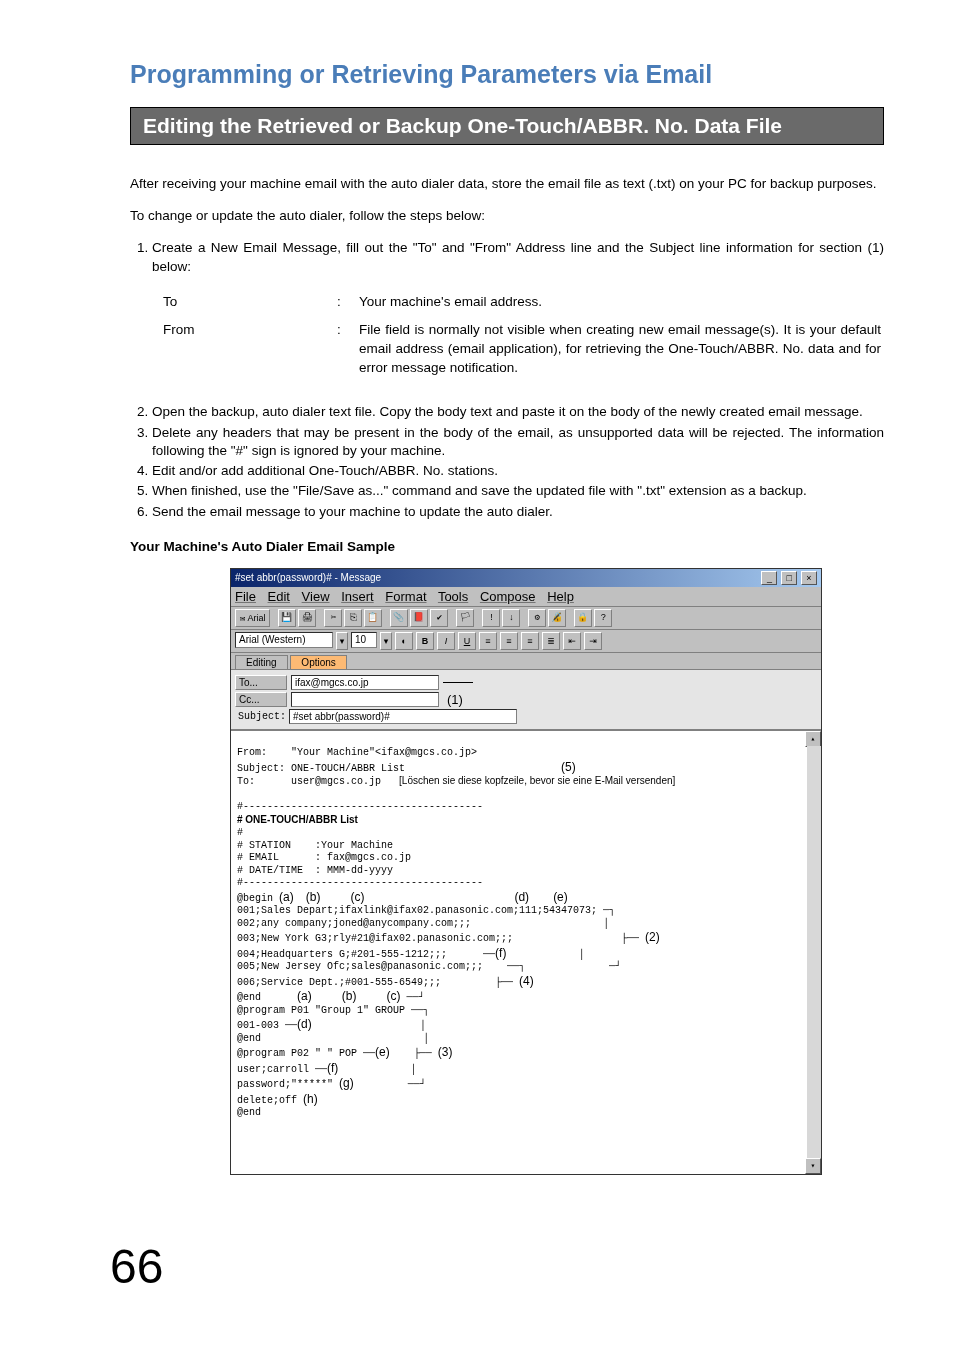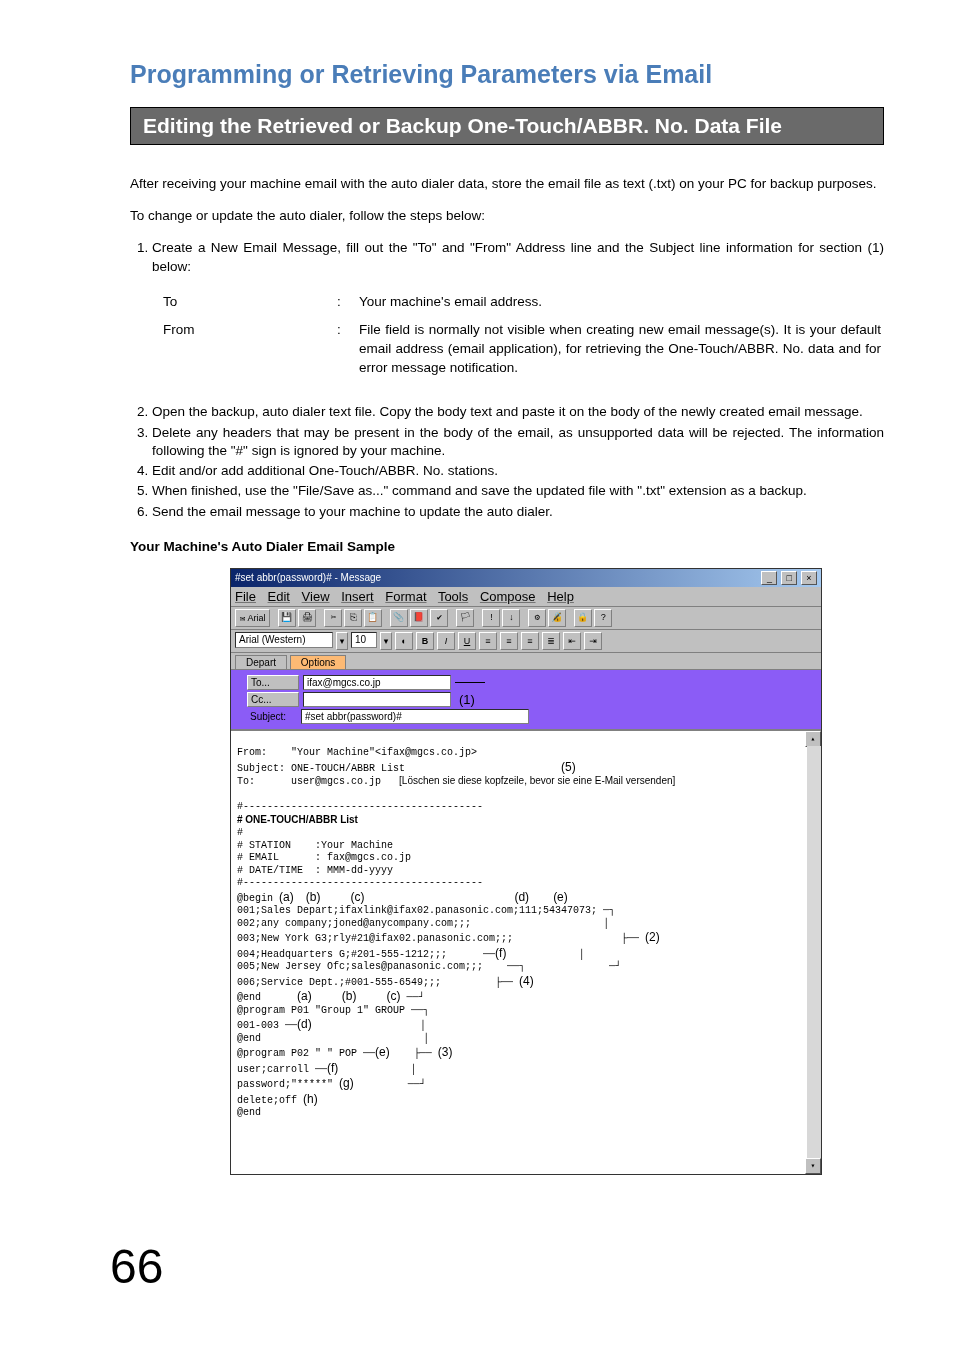--- a/index.html
+++ b/index.html
@@ -143,39 +143,40 @@
   }
   .tab {
     display: inline-block;
     border: 1px solid #808080;
     border-bottom: none;
     background: #fdba74;
     padding: 1px 10px;
   }
   .tab.active { background: #c0c0c0; font-weight: normal; }
   .addr-rows {
-    background: #8b5cf6;
-    padding: 3px 16px;
+    background: #e5e5e5;
+    padding: 3px 4px;
     border-bottom: 1px solid #808080;
     font-family: Arial, sans-serif;
     font-size: 10px;
   }
   .addr-row { display: flex; align-items: center; margin: 2px 0; }
   .addr-row .lbl-btn {
     width: 44px;
     background: #c0c0c0;
     border: 1px solid #fff;
     border-right-color:#808080; border-bottom-color:#808080;
     padding: 1px 3px;
     margin-right: 4px;
   }
   .addr-row .lbl-plain {
     width: 44px;
     padding: 1px 3px;
     margin-right: 4px;
+    font-family: Liberation Mono, monospace;
   }
   .addr-row .inp {
     flex: 0 0 140px;
     background: #fff;
     border: 1px inset #808080;
     height: 13px;
     padding: 0 3px;
     line-height: 13px;
   }
   .addr-row .inp.long { flex: 0 0 220px;}
@@ -315,21 +316,21 @@
       <span class="tb-btn" style="font-style:italic;">I</span>
       <span class="tb-btn" style="text-decoration:underline;">U</span>
       <span class="tb-btn">≡</span>
       <span class="tb-btn">≡</span>
       <span class="tb-btn">≡</span>
       <span class="tb-btn">≣</span>
       <span class="tb-btn">⇤</span>
       <span class="tb-btn">⇥</span>
     </div>
     <div class="tabs">
-      <span class="tab active">Depart</span>
+      <span class="tab active">Editing</span>
       <span class="tab">Options</span>
     </div>
     <div class="addr-rows" style="position:relative;">
       <div class="addr-row">
         <span class="lbl-btn">To...</span>
         <span class="inp">ifax@mgcs.co.jp</span>
         <span style="border-top:1px solid #000;flex:0 0 30px;margin-left:4px;"></span>
       </div>
       <div class="addr-row">
         <span class="lbl-btn">Cc...</span>

